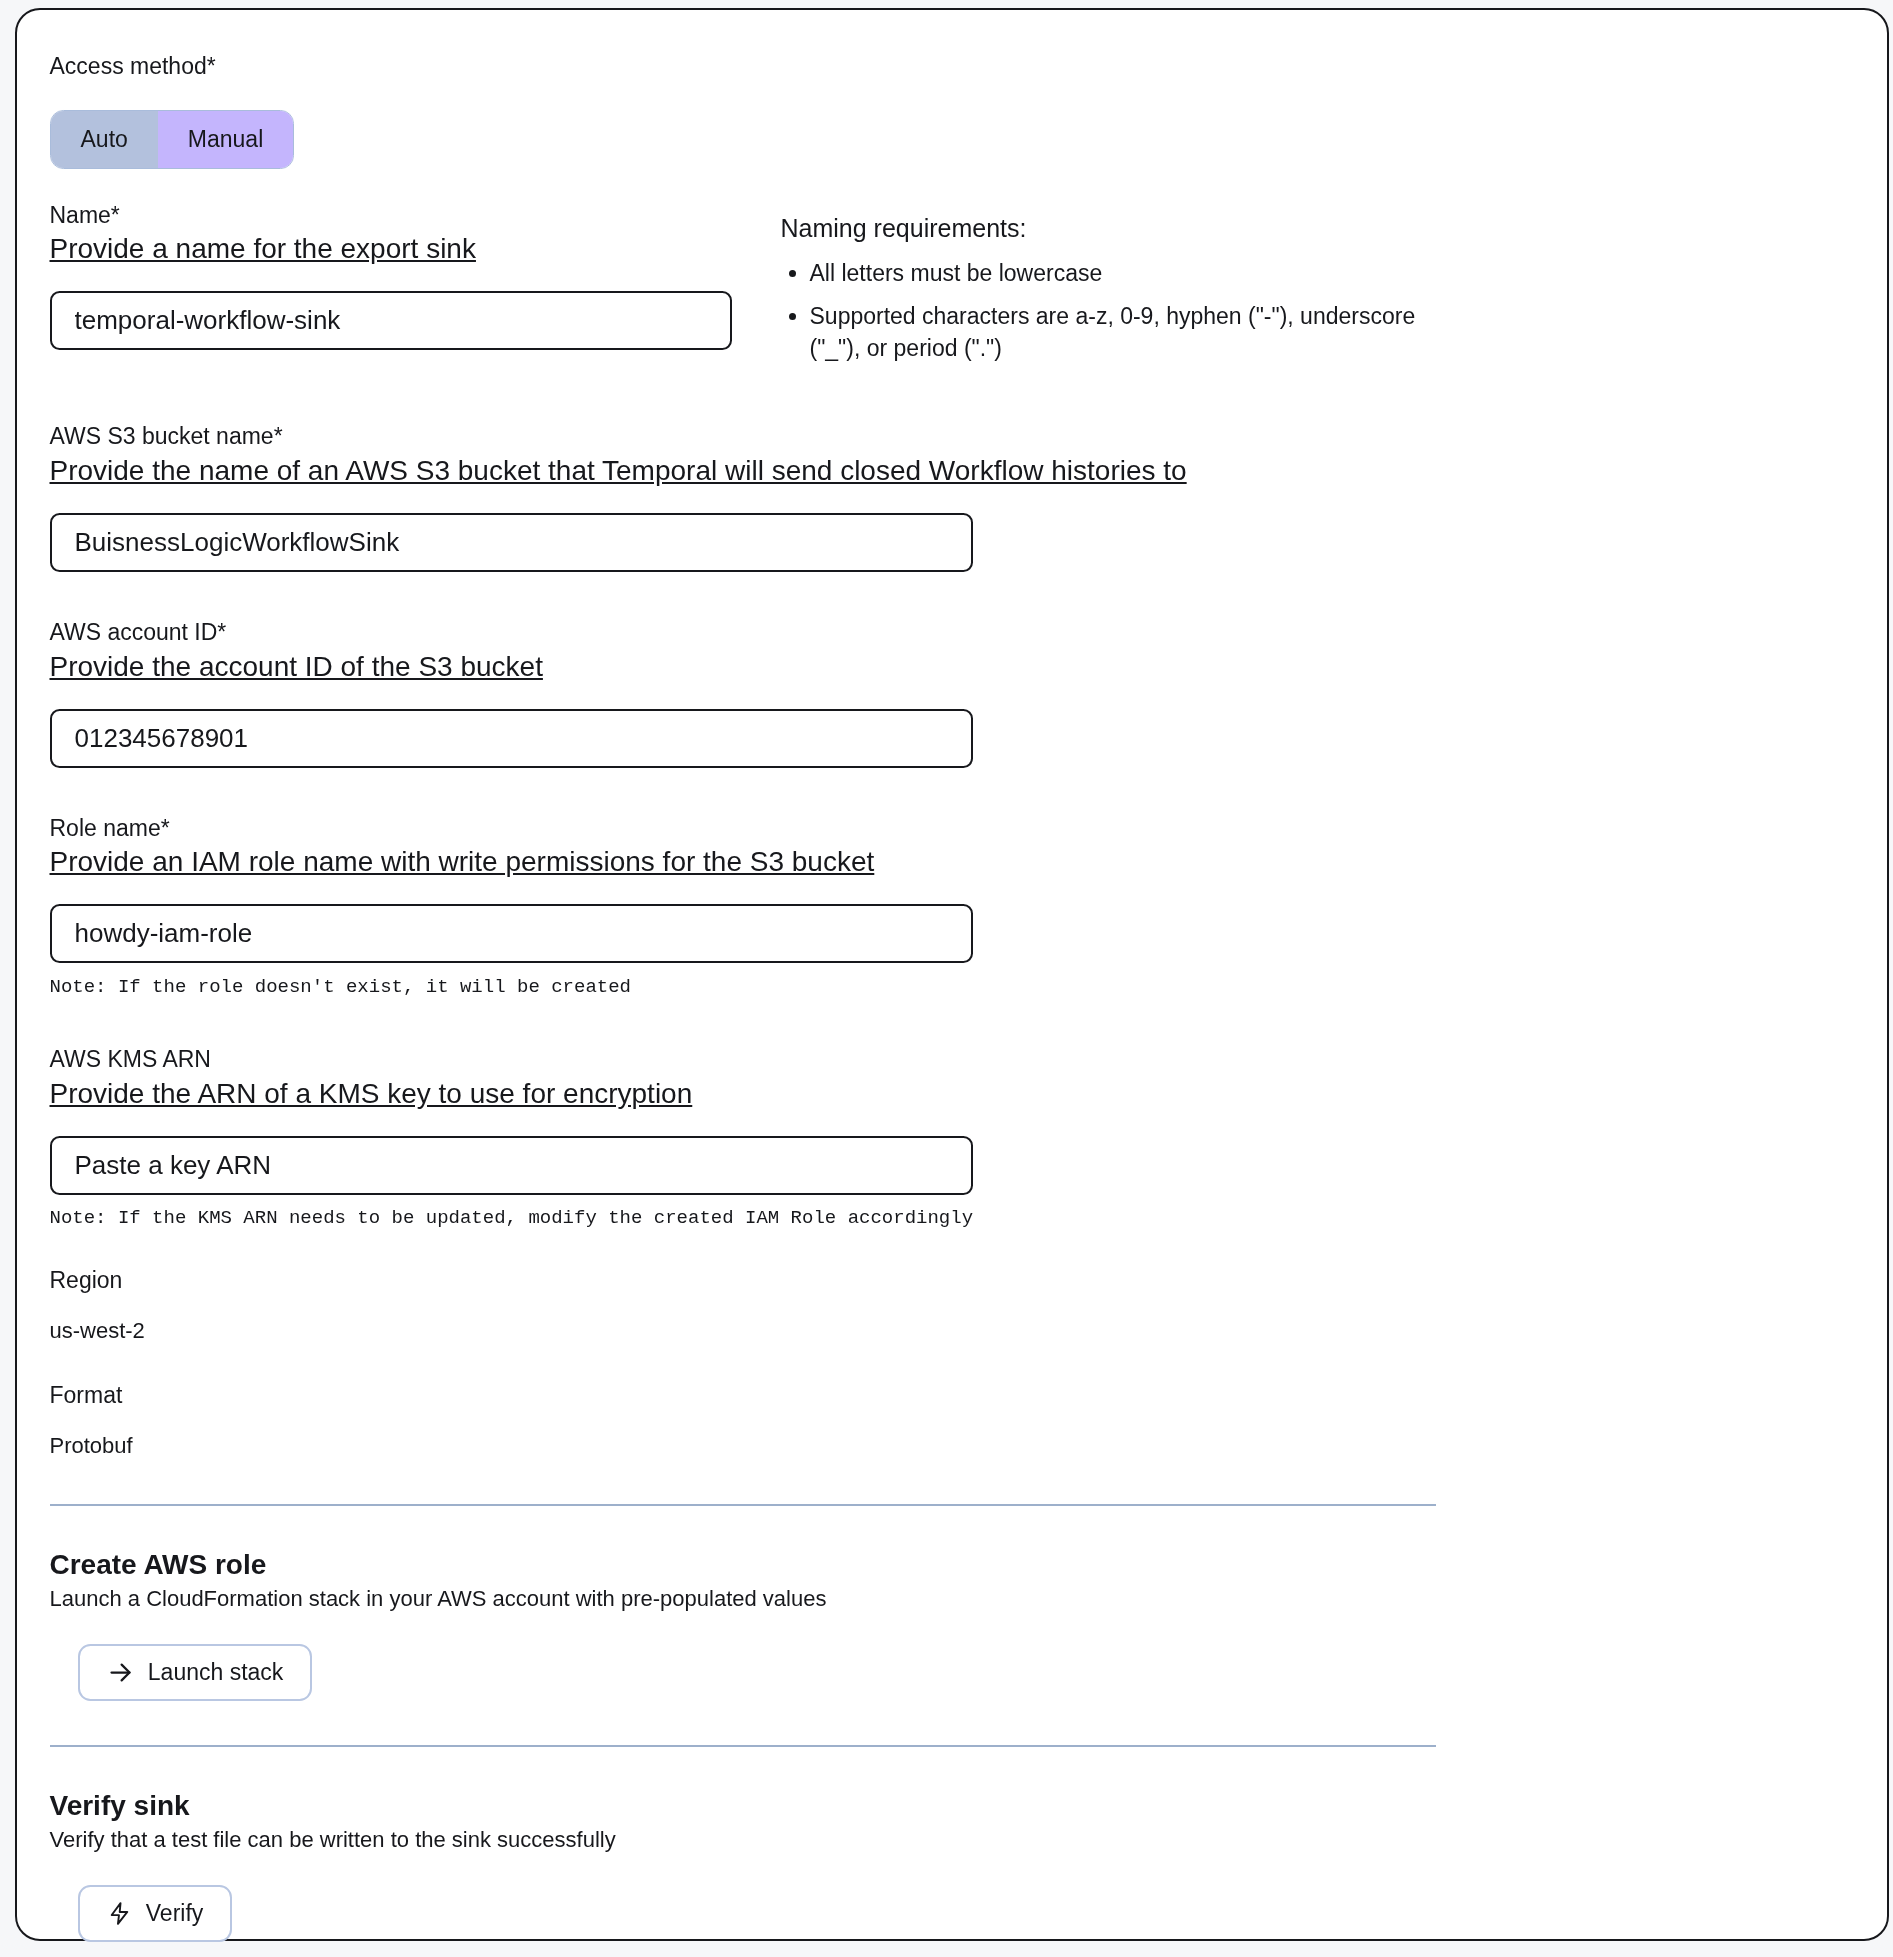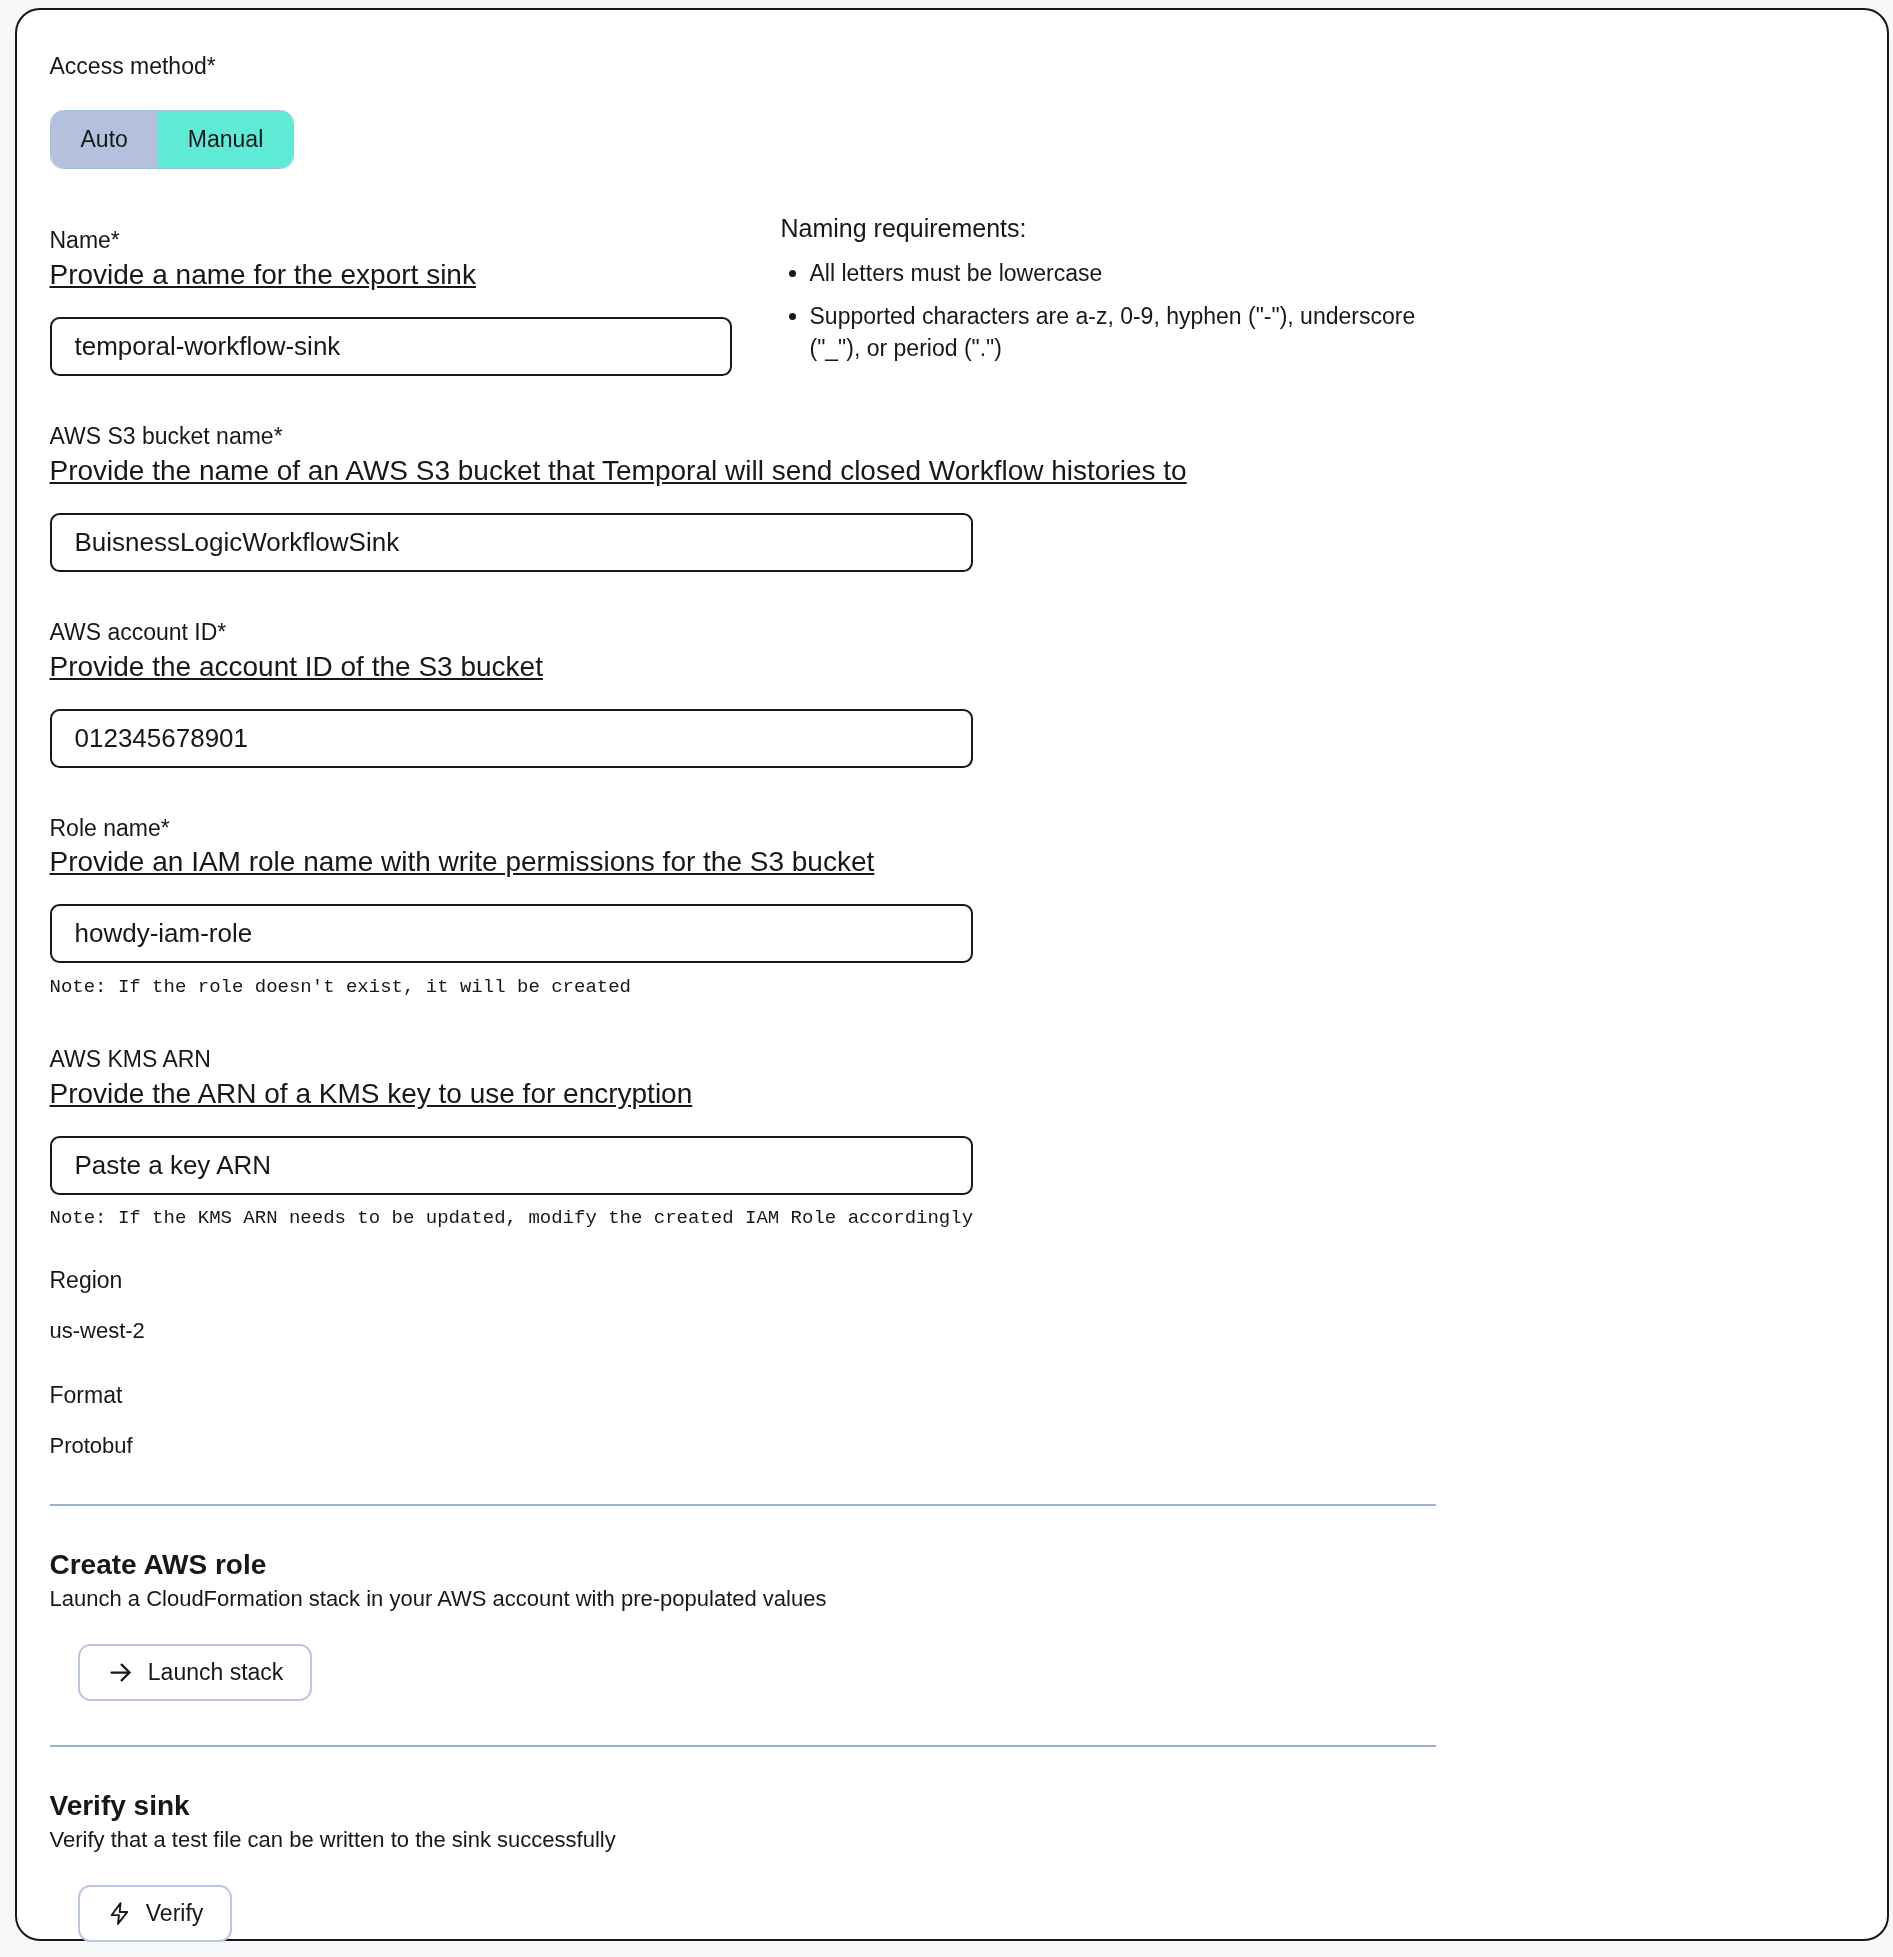--- a/index.html
+++ b/index.html
@@ -25,41 +25,41 @@
   
   .toggle-group {
     display:inline-flex; margin-top:29px;
     border:1.9px solid #a9bcdb; border-radius:13.4px;
     overflow:hidden; background:#fff;
   }
   .toggle-btn {
     height:57px; padding:0 30px;
     display:flex; align-items:center; justify-content:center;
     font-size:23px; font-family:inherit; color:#17181c;
-    background:#5eead4; border:none; cursor:pointer;
+    background:#c4b5fd; border:none; cursor:pointer;
   }
   .toggle-btn.selected { background:#b3c1dd; }
 
   
   .text-input {
     display:block; margin-top:28px;
     height:59px; padding:0 23px;
     font-size:26px; font-family:inherit; color:#17181c;
     background:#fff;
     border:2.4px solid #17181c; border-radius:9.6px;
     outline:none;
   }
   .text-input::placeholder { color:#17181c; opacity:1; }
   .w-narrow { width:682px; }
   .w-wide   { width:923px; }
 
   .section { margin-top:46px; }
 
   
-  .name-row { display:flex; margin-top:32px;align-items:flex-end; }
+  .name-row { display:flex; margin-top:32px; }
   .name-col { width:683px; flex:none; }
   .req-col  { margin-left:48px; width:688px; }
   .req-title { font-size:25px; line-height:31px; margin-bottom:13.4px;margin-top:12px; }
   .req-list { padding-left:29px; }
   .req-list li { font-size:23px; line-height:32px; margin-bottom:11.5px; }
 
   .static-field { margin-top:36px; }
   .static-value { font-size:22px; line-height:29px; margin-top:21px; }
 
   .divider { width:1386px; height:1.9px; background:#9db0cb; border:none; margin-top:44px; }

